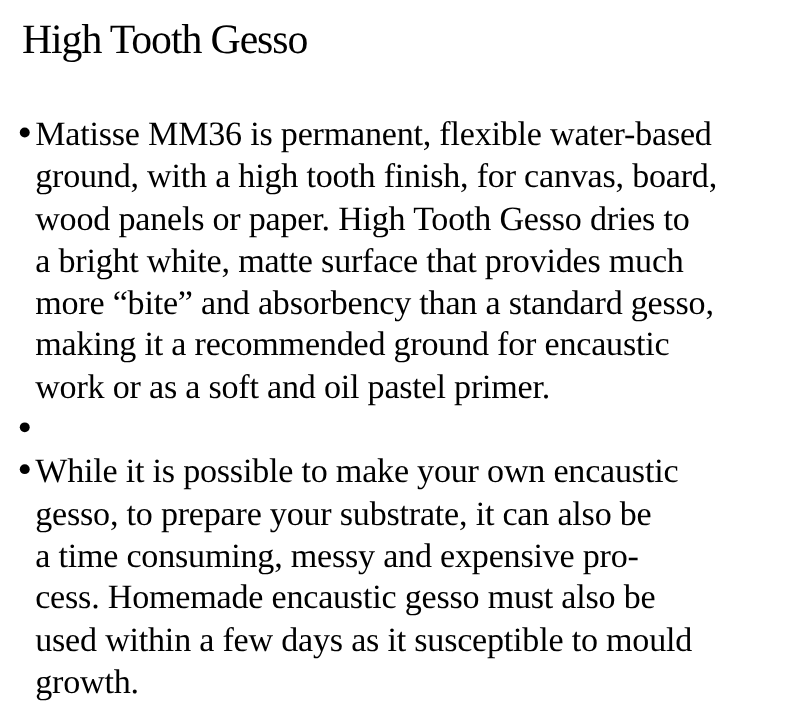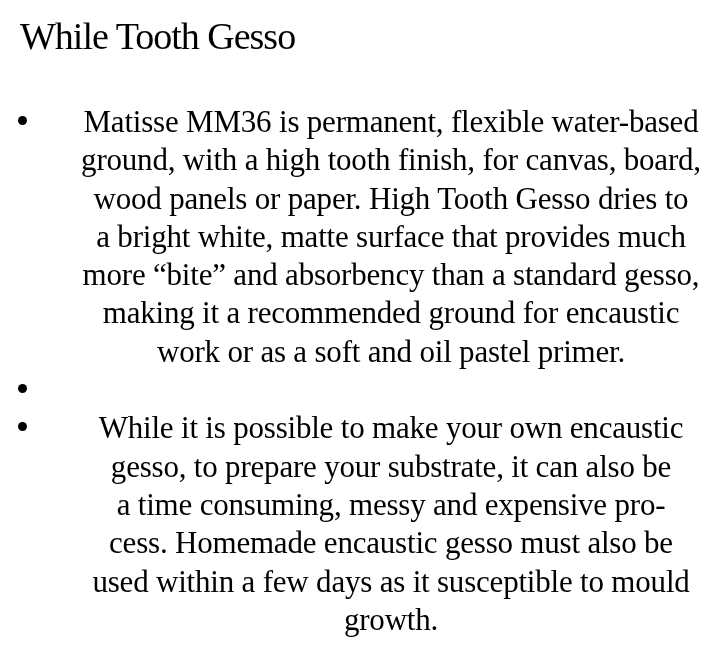--- a/index.html
+++ b/index.html
@@ -32,23 +32,22 @@
     left: 0;
     top: 103px;
     width: 724px;
     margin: 0;
     padding: 0;
     list-style: none;
   }
   .bullet-list li {
     position: relative;
     margin: 0;
-    padding: 0 6px 0 64px;
+    padding: 0 6px 0 32px;
     min-height: 38.3px;
-    text-align: center;
   }
   .bullet-dot {
     position: absolute;
     left: 18px;
     top: 13px;
     width: 9px;
     height: 9px;
     border-radius: 50%;
     background: #000000;
   }
@@ -58,21 +57,21 @@
     line-height: 38.3px;
     letter-spacing: -0.2px;
     white-space: pre;
   }
 </style>
 </head>
 <body>
 
 <div class="page">
 
-  <h1 class="page-title">While Tooth Gesso</h1>
+  <h1 class="page-title">High Tooth Gesso</h1>
 
   <ul class="bullet-list">
     <li>
       <span class="bullet-dot"></span>
       <span class="item-text">Matisse MM36 is permanent, flexible water-based
 ground, with a high tooth finish, for canvas, board,
 wood panels or paper. High Tooth Gesso dries to
 a bright white, matte surface that provides much
 more “bite” and absorbency than a standard gesso,
 making it a recommended ground for encaustic

